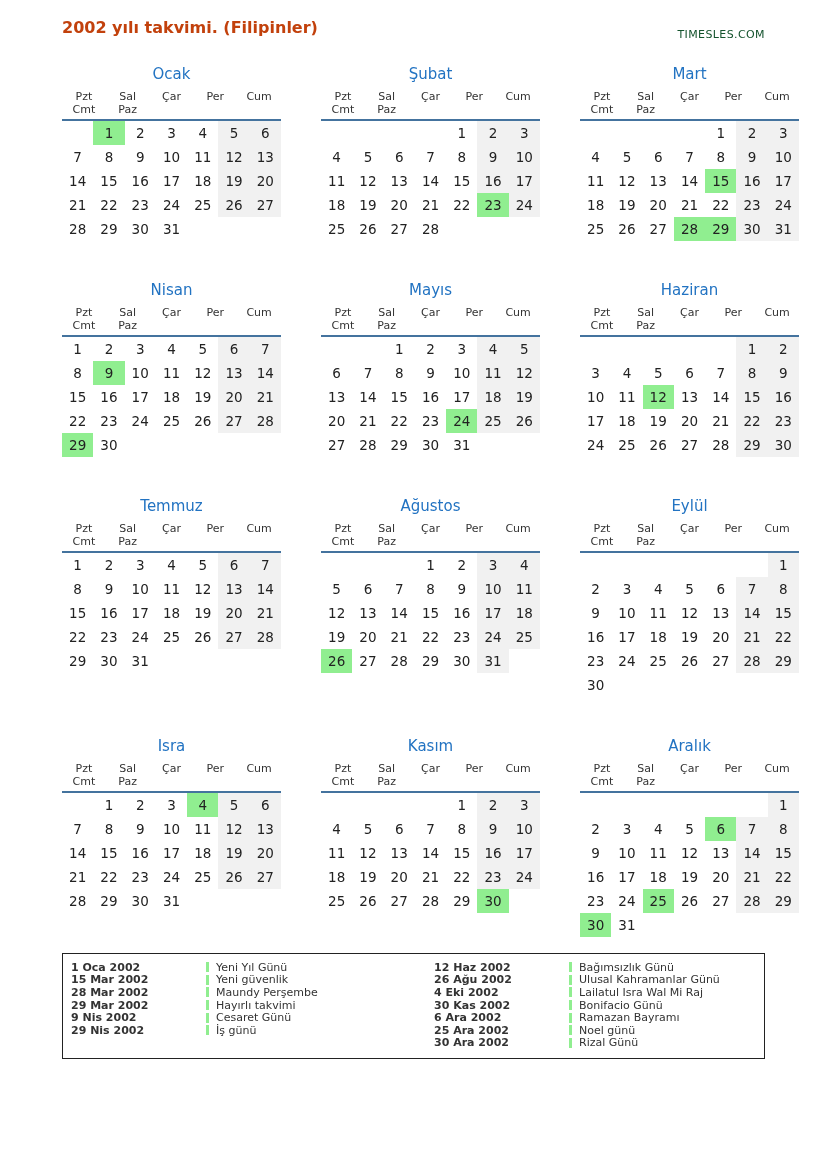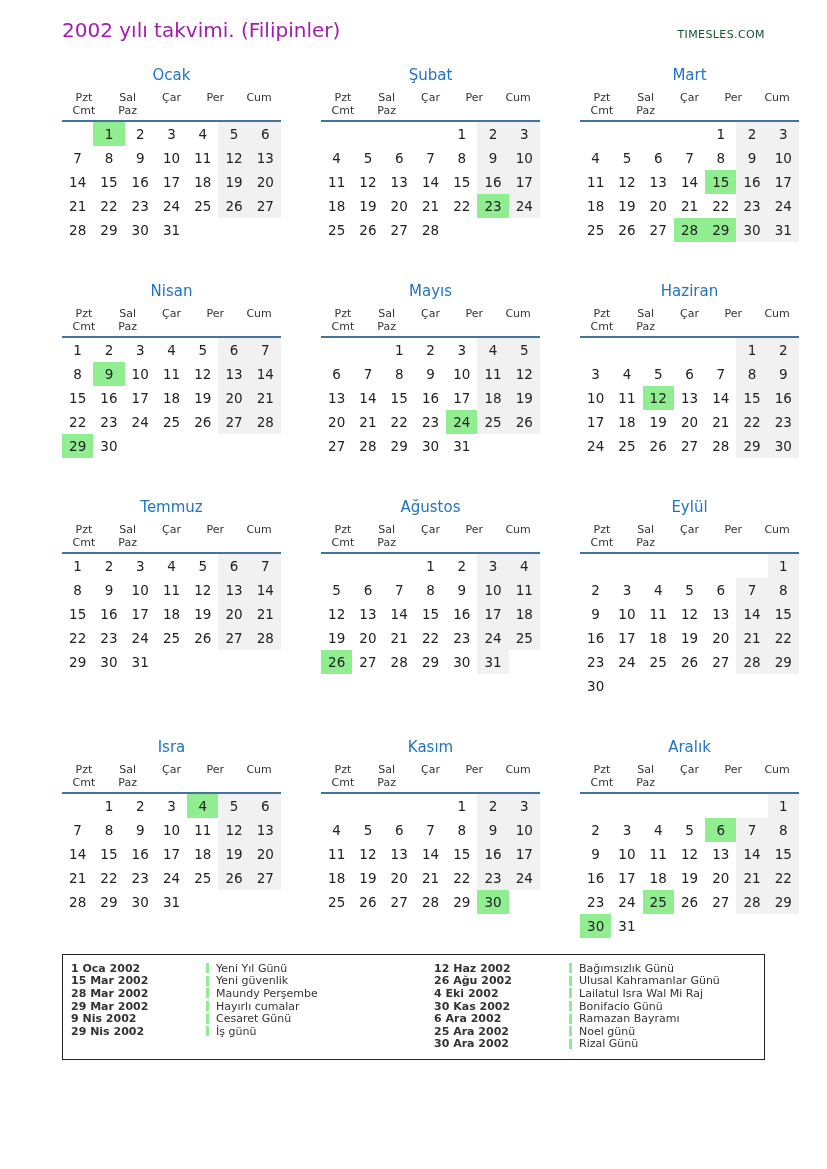--- a/index.html
+++ b/index.html
@@ -20,23 +20,23 @@
   }
   .page { padding: 18px 62px 0 62px; }
 
   .page-header {
     display: flex;
     justify-content: space-between;
     align-items: flex-start;
     margin-bottom: 24px;
   }
   .page-title {
-    font-size: 20px;
-    font-weight: 400;
-    color: #a21caf;
+    font-size: 16px;
+    font-weight: 700;
+    color: #c2410c;
     margin: 0;
   }
   .brand-link {
     font-size: 11px;
     color: #14532d;
     text-decoration: none;
     letter-spacing: 0.4px;
     margin-top: 10px;
   }
 
@@ -830,21 +830,21 @@
           <span class="legend-label">Yeni güvenlik</span>
         </div>
         <div class="legend-item">
           <span class="legend-date">28 Mar 2002</span>
           <span class="legend-bar"></span>
           <span class="legend-label">Maundy Perşembe</span>
         </div>
         <div class="legend-item">
           <span class="legend-date">29 Mar 2002</span>
           <span class="legend-bar"></span>
-          <span class="legend-label">Hayırlı cumalar</span>
+          <span class="legend-label">Hayırlı takvimi</span>
         </div>
         <div class="legend-item">
           <span class="legend-date">9 Nis 2002</span>
           <span class="legend-bar"></span>
           <span class="legend-label">Cesaret Günü</span>
         </div>
         <div class="legend-item">
           <span class="legend-date">29 Nis 2002</span>
           <span class="legend-bar"></span>
           <span class="legend-label">İş günü</span>

